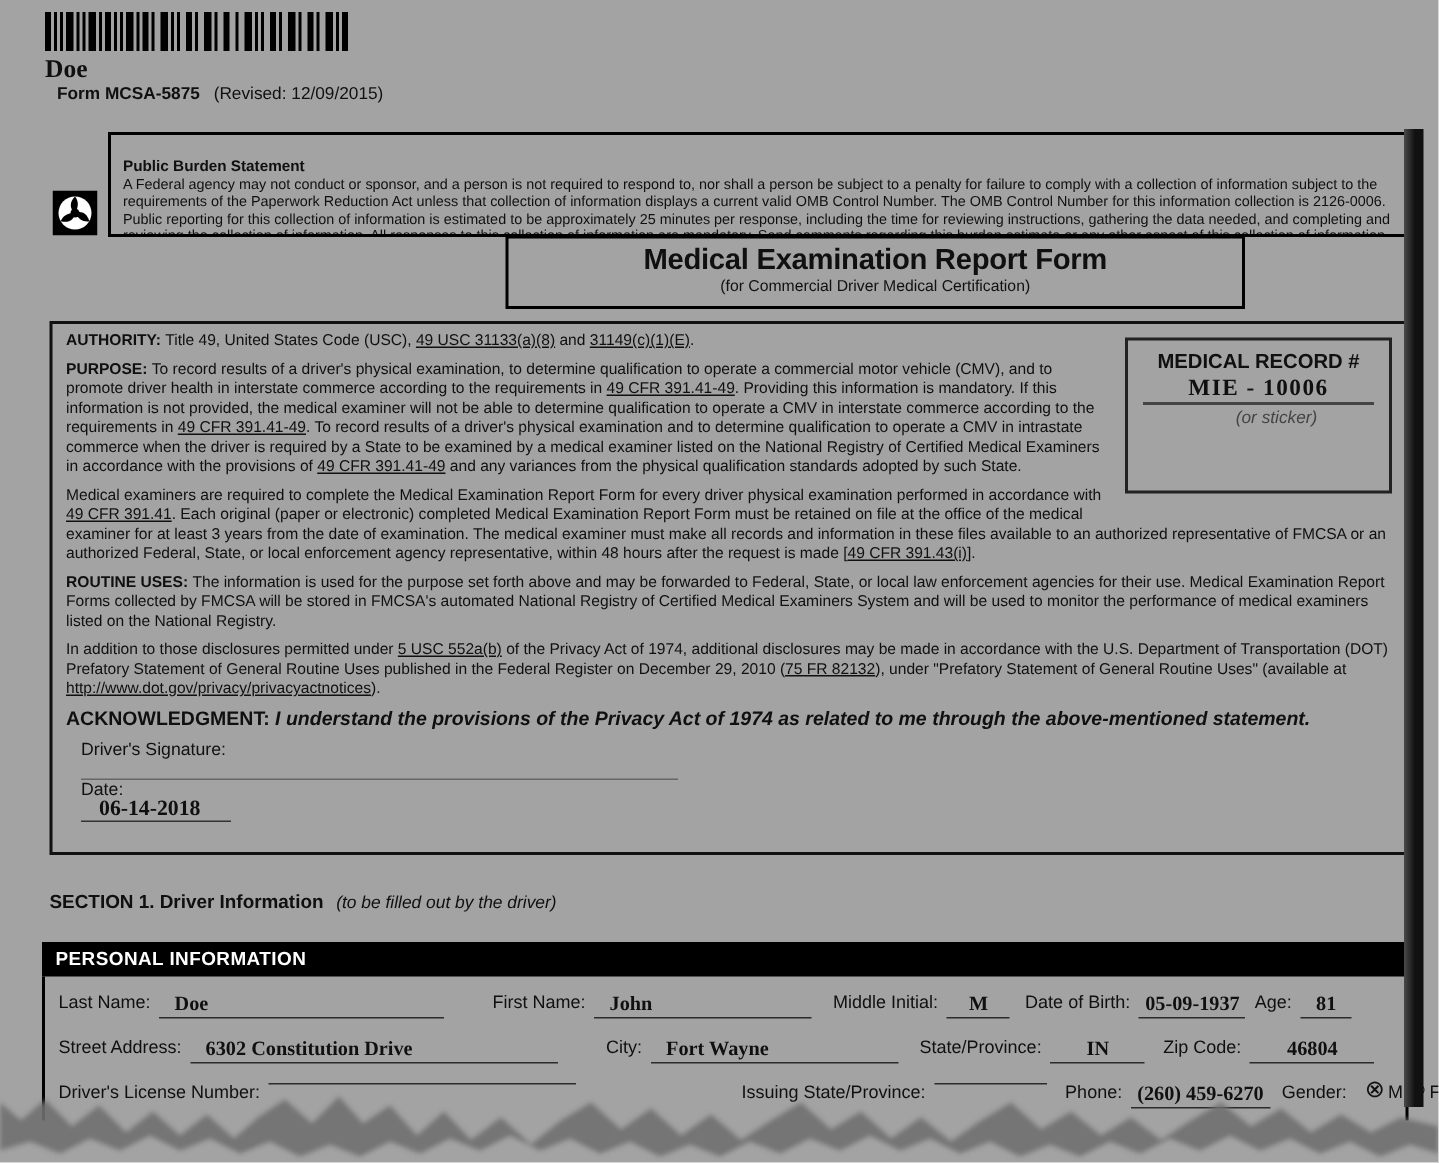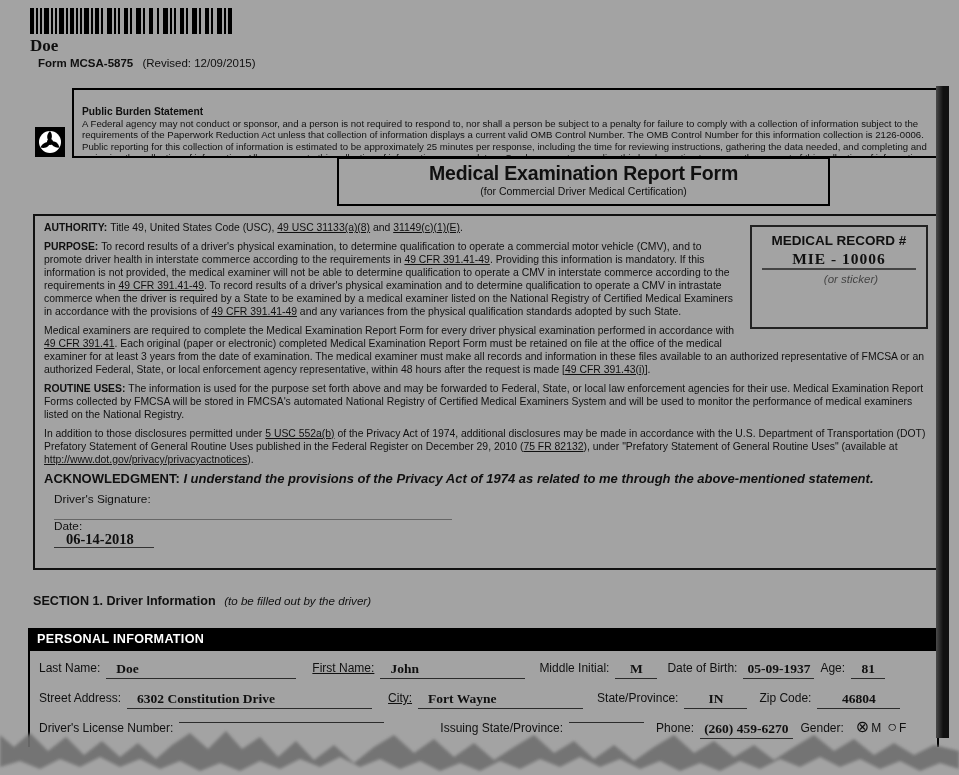--- a/index.html
+++ b/index.html
@@ -59,21 +59,21 @@
            border-left:2.5px solid #000;border-right:2px solid #000;padding:10px 8px 0 9px;}
   .row{display:flex;align-items:flex-start;margin-bottom:12px;white-space:nowrap;}
   .lbl{font-size:12px;margin-right:6px;}
   .val{font-family:"Liberation Serif",serif;font-weight:700;font-size:13.5px;
        border-bottom:1.6px solid #2b2b2b;padding:0 10px 1px 10px;}
   .ctr{text-align:center;padding:0 4px 1px 4px;}
   .w26{min-width:26px;} .w34{min-width:34px;} .w55{min-width:55px;} .w75{min-width:75px;}
   .w125{min-width:125px;} .w145{min-width:145px;} .w170{min-width:170px;} .w185{min-width:185px;}
   .w225{min-width:225px;}
   .ml6{margin-left:6px;} .ml8{margin-left:8px;} .ml10{margin-left:10px;} .ml12{margin-left:12px;}
-  .ml14{margin-left:14px;} .ml16{margin-left:16px;text-decoration:underline;} .ml110{margin-left:56px;}
+  .ml14{margin-left:14px;} .ml16{margin-left:32px;} .ml110{margin-left:110px;}
   .radio{font-size:16px;line-height:10px;position:relative;top:1px;margin-left:6px;}
   .glbl{font-size:12px;margin-left:2px;}
 
   .edge-right{position:absolute;left:936px;top:86px;width:13px;height:652px;
               background:linear-gradient(to right,#4a4a4a,#111 55%);}
   .tear{position:absolute;left:0;top:705px;pointer-events:none;}
 </style>
 </head>
 <body>
 

